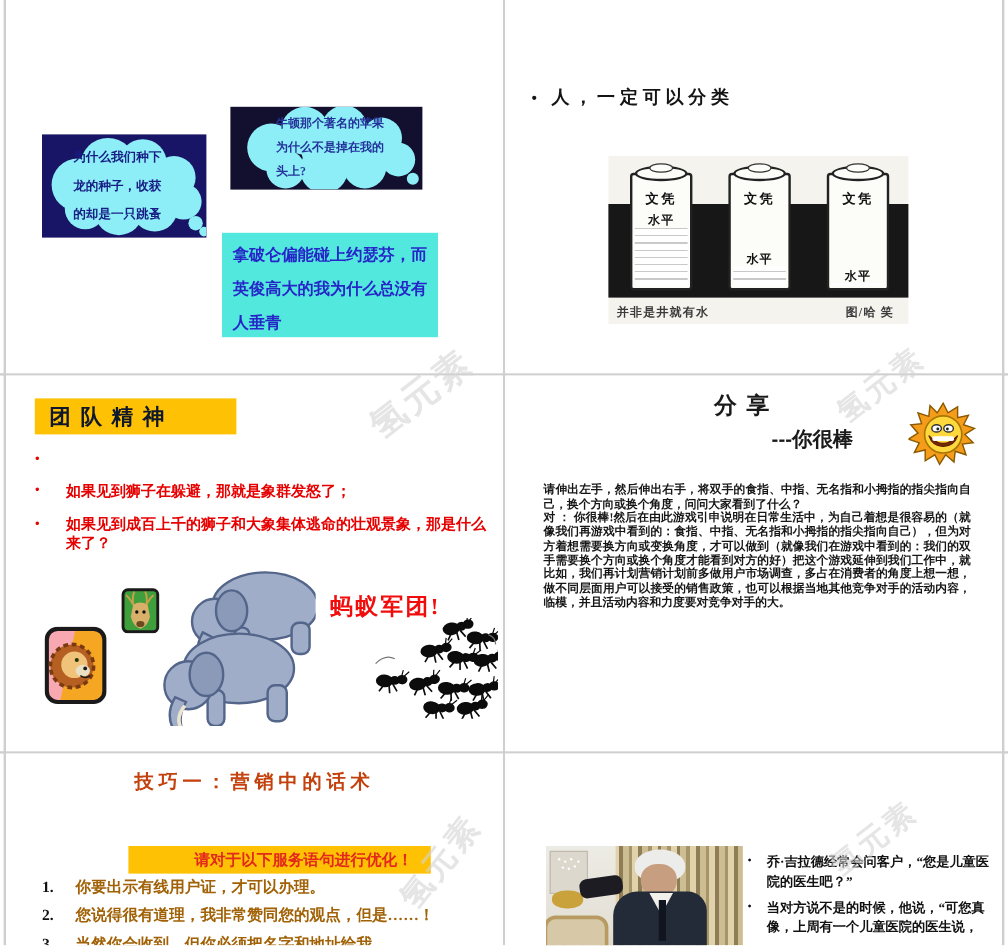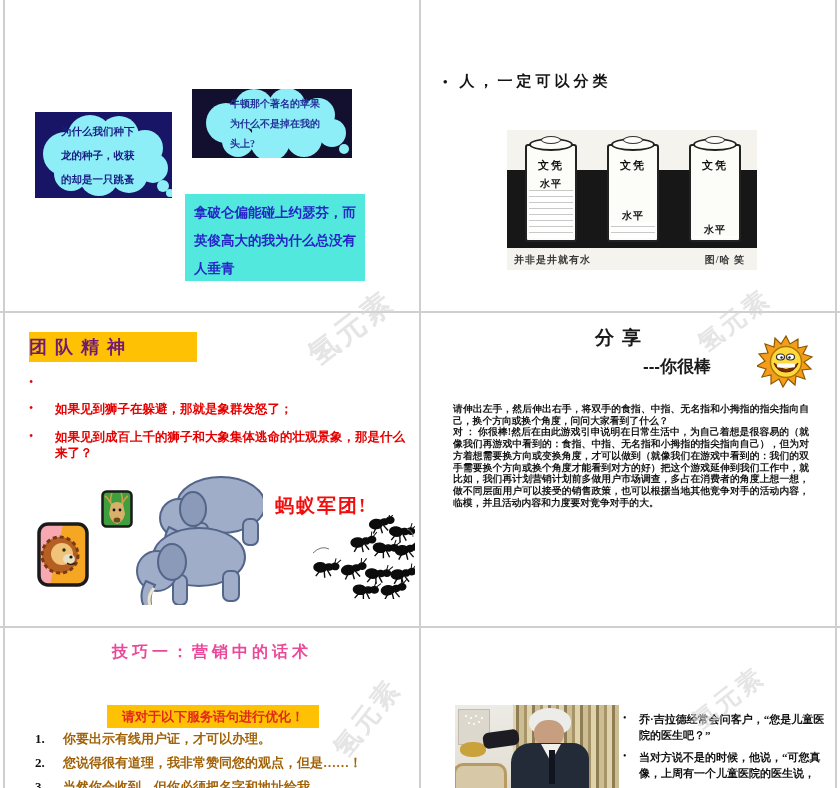--- a/index.html
+++ b/index.html
@@ -22,33 +22,33 @@
   .ground{position:absolute;left:0;right:0;top:40px;height:78px;background:#171717;}
   .well{position:absolute;top:14px;width:52px;height:98px;background:#fcfcf9;border:2px solid #222;border-radius:3px;box-sizing:border-box;}
   .lid{position:absolute;left:2px;right:2px;top:-8px;height:13px;background:#fcfcf9;border:2px solid #222;border-radius:50%;box-sizing:border-box;}
   .lid-inner{position:absolute;left:10px;right:10px;top:-4px;height:8px;border:1.5px solid #333;border-radius:50%;box-sizing:border-box;background:#fcfcf9;}
   .wlabel{position:absolute;left:0;right:0;top:12px;text-align:center;font-weight:700;font-size:11px;color:#111;letter-spacing:2px;}
   .water{position:absolute;left:2px;right:2px;bottom:2px;background:repeating-linear-gradient(0deg,#ffffff 0 5px,#c9c9c9 5px 6px);}
   .wlevel{position:absolute;left:0;right:0;text-align:center;font-weight:700;font-size:10px;color:#111;letter-spacing:1px;}
   .cap{position:absolute;bottom:3px;font-size:10px;font-weight:600;color:#3a3a3a;letter-spacing:1px;white-space:nowrap;}
   
   .gold{background:#ffc103;}
-  .team-title{position:absolute;color:#701a75;font-weight:700;font-size:18px;letter-spacing:8px;line-height:30px;box-sizing:border-box;}
+  .team-title{position:absolute;color:#0f172a;font-weight:700;font-size:18px;letter-spacing:8px;line-height:30px;padding-left:12px;box-sizing:border-box;}
   .rlist{position:absolute;}
   .rrow{display:flex;margin-bottom:11px;}
   .rdot{color:#e60000;width:26px;flex:0 0 26px;font-size:12px;}
   .rtxt{color:#e60000;font-weight:700;font-size:12.5px;line-height:16.5px;}
   .ants-label{position:absolute;color:#f20d0d;font-weight:800;font-size:19px;letter-spacing:2px;white-space:nowrap;}
   
   .share-title{position:absolute;font-family:"Liberation Sans","DejaVu Sans",sans-serif;font-weight:700;color:#1a1a1a;white-space:nowrap;}
   .share-body{position:absolute;color:#161616;font-weight:700;font-size:9.8px;line-height:11.7px;text-align:justify;}
   .share-body p{margin:0;}
   
-  .s5-title{position:absolute;left:0;right:0;text-align:center;color:#ec4899;font-weight:600;font-size:16px;letter-spacing:4px;}
-  .gold-strip{position:absolute;color:#e2291c;font-weight:700;font-size:13px;text-align:center;line-height:23px;}
+  .s5-title{position:absolute;left:0;right:0;text-align:center;color:#c2410c;font-weight:600;font-size:16px;letter-spacing:4px;}
+  .gold-strip{position:absolute;color:#e2291c;font-weight:700;font-size:13px;text-align:center;line-height:23px;padding-left:40px;}
   .nlist{position:absolute;}
   .nrow{display:flex;margin-bottom:8px;}
   .nnum{width:28px;flex:0 0 28px;font-weight:700;font-size:13px;color:#111;}
   .ntxt{font-weight:700;font-size:13px;line-height:15px;color:#a16207;white-space:nowrap;}
   
   .s6-title{position:absolute;left:0;right:0;text-align:center;color:#141414;font-weight:600;font-size:17px;letter-spacing:2px;}
   .photo{position:absolute;overflow:hidden;background:repeating-linear-gradient(90deg,#cdbd92 0 5px,#a79469 5px 8px,#e0d3ab 8px 13px,#8f7d55 13px 16px);}
   .ph{position:absolute;}
   .blist{position:absolute;}
   .brow{display:flex;margin-bottom:7px;}

